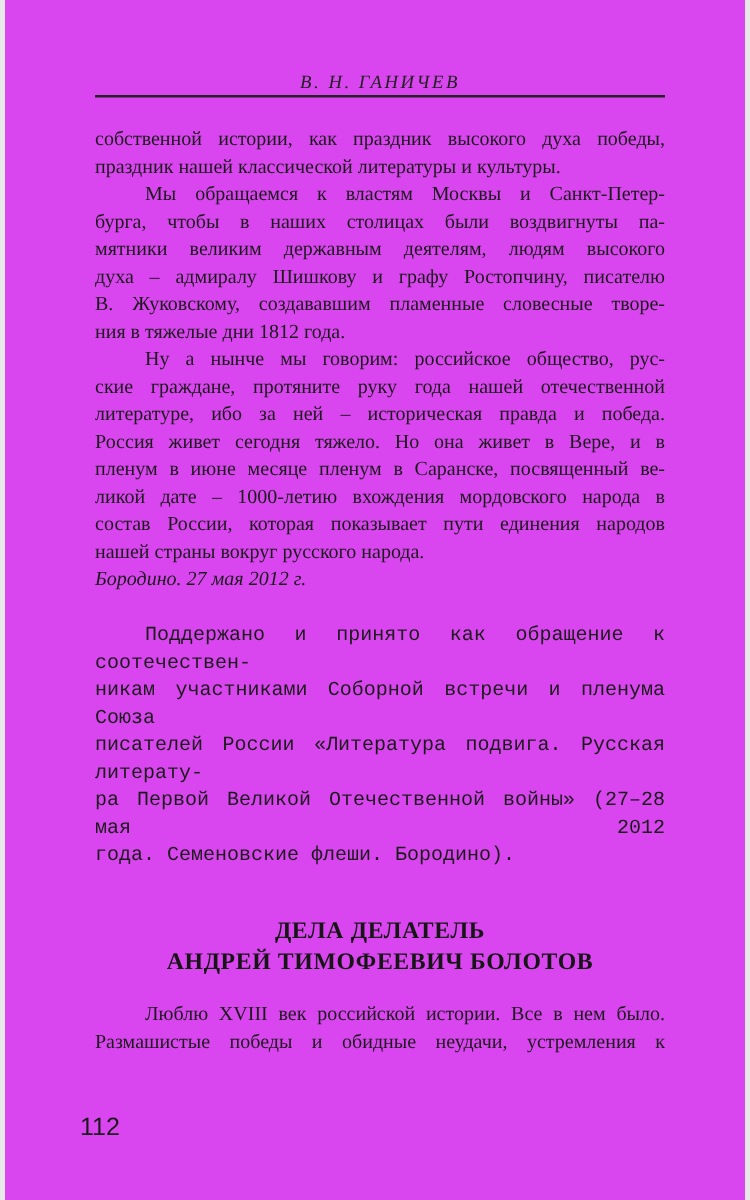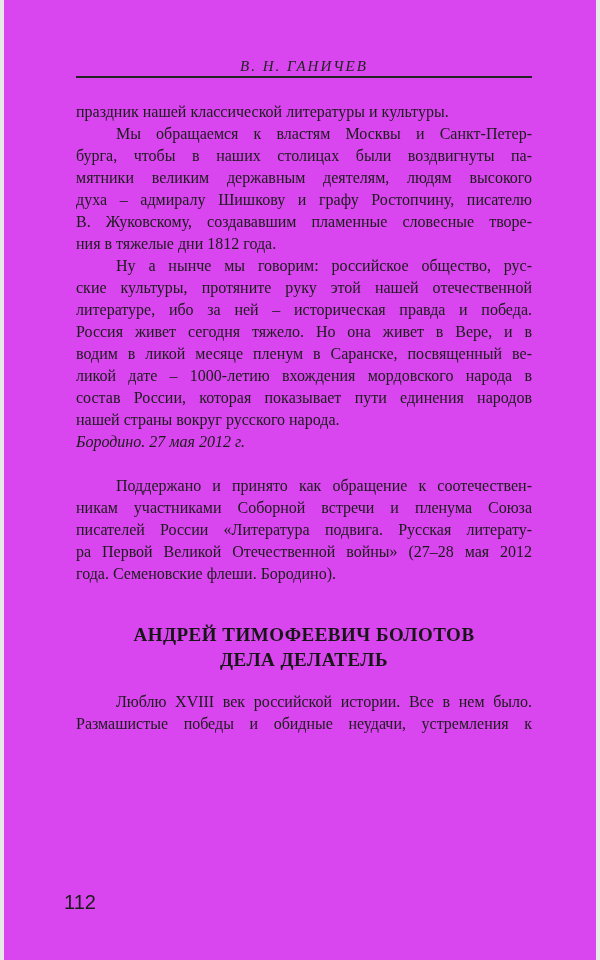--- a/index.html
+++ b/index.html
@@ -34,21 +34,21 @@
   }
   .page-body {
     position: absolute;
     left: 72px;
     top: 101px;
     width: 456px;
     font-size: 16px;
     line-height: 22px;
   }
   .para { margin: 0; }
-  .para.gap-before { margin-top: 22px; }
+  .para.gap-before { margin-top: 22px; font-family: Liberation Mono, monospace; }
   .line {
     text-align: justify;
     text-align-last: justify;
   }
   .line.last { text-align-last: left; }
   .line.indent { text-indent: 40px; }
   .dateline {
     font-style: italic;
     text-align: left;
     line-height: 22px;
@@ -76,53 +76,54 @@
 <body>
 
 <div class="page">
   <div class="running-header">
     <span>В. Н. ГАНИЧЕВ</span>
   </div>
   <div class="header-rule"></div>
 
   <div class="page-body">
       <div class="para">
+        <div class="line">собственной истории, как праздник высокого духа победы,</div>
         <div class="line last">праздник нашей классической литературы и культуры.</div>
       </div>
       <div class="para">
         <div class="line indent">Мы обращаемся к властям Москвы и Санкт-Петер-</div>
         <div class="line">бурга, чтобы в наших столицах были воздвигнуты па-</div>
         <div class="line">мятники великим державным деятелям, людям высокого</div>
         <div class="line">духа – адмиралу Шишкову и графу Ростопчину, писателю</div>
         <div class="line">В. Жуковскому, создававшим пламенные словесные творе-</div>
         <div class="line last">ния в тяжелые дни 1812 года.</div>
       </div>
       <div class="para">
         <div class="line indent">Ну а нынче мы говорим: российское общество, рус-</div>
-        <div class="line">ские культуры, протяните руку этой нашей отечественной</div>
+        <div class="line">ские граждане, протяните руку года нашей отечественной</div>
         <div class="line">литературе, ибо за ней – историческая правда и победа.</div>
         <div class="line">Россия живет сегодня тяжело. Но она живет в Вере, и в</div>
       </div>
       <div class="para">
-        <div class="line">водим в ликой месяце пленум в Саранске, посвященный ве-</div>
+        <div class="line">пленум в июне месяце пленум в Саранске, посвященный ве-</div>
         <div class="line">ликой дате – 1000-летию вхождения мордовского народа в</div>
         <div class="line">состав России, которая показывает пути единения народов</div>
         <div class="line last">нашей страны вокруг русского народа.</div>
       </div>
       <div class="dateline">Бородино. 27 мая 2012 г.</div>
       <div class="para gap-before">
         <div class="line indent">Поддержано и принято как обращение к соотечествен-</div>
         <div class="line">никам участниками Соборной встречи и пленума Союза</div>
         <div class="line">писателей России «Литература подвига. Русская литерату-</div>
         <div class="line">ра Первой Великой Отечественной войны» (27–28 мая 2012</div>
         <div class="line last">года. Семеновские флеши. Бородино).</div>
       </div>
       <div class="heading">
+        <div class="heading-line">ДЕЛА ДЕЛАТЕЛЬ</div>
         <div class="heading-line">АНДРЕЙ ТИМОФЕЕВИЧ БОЛОТОВ</div>
-        <div class="heading-line">ДЕЛА ДЕЛАТЕЛЬ</div>
       </div>
       <div class="para">
         <div class="line indent">Люблю XVIII век российской истории. Все в нем было.</div>
         <div class="line">Размашистые победы и обидные неудачи, устремления к</div>
       </div>
     </div>
 
   <div class="page-number">112</div>
 </div>
 

